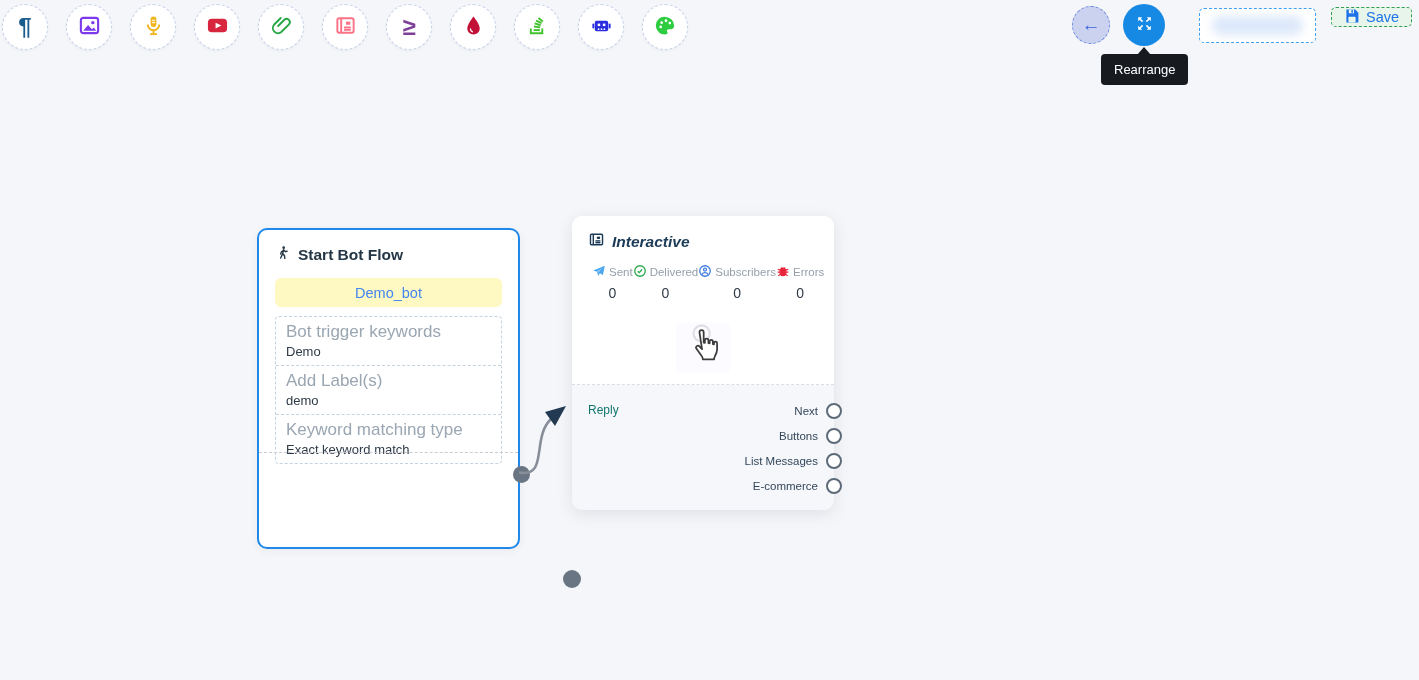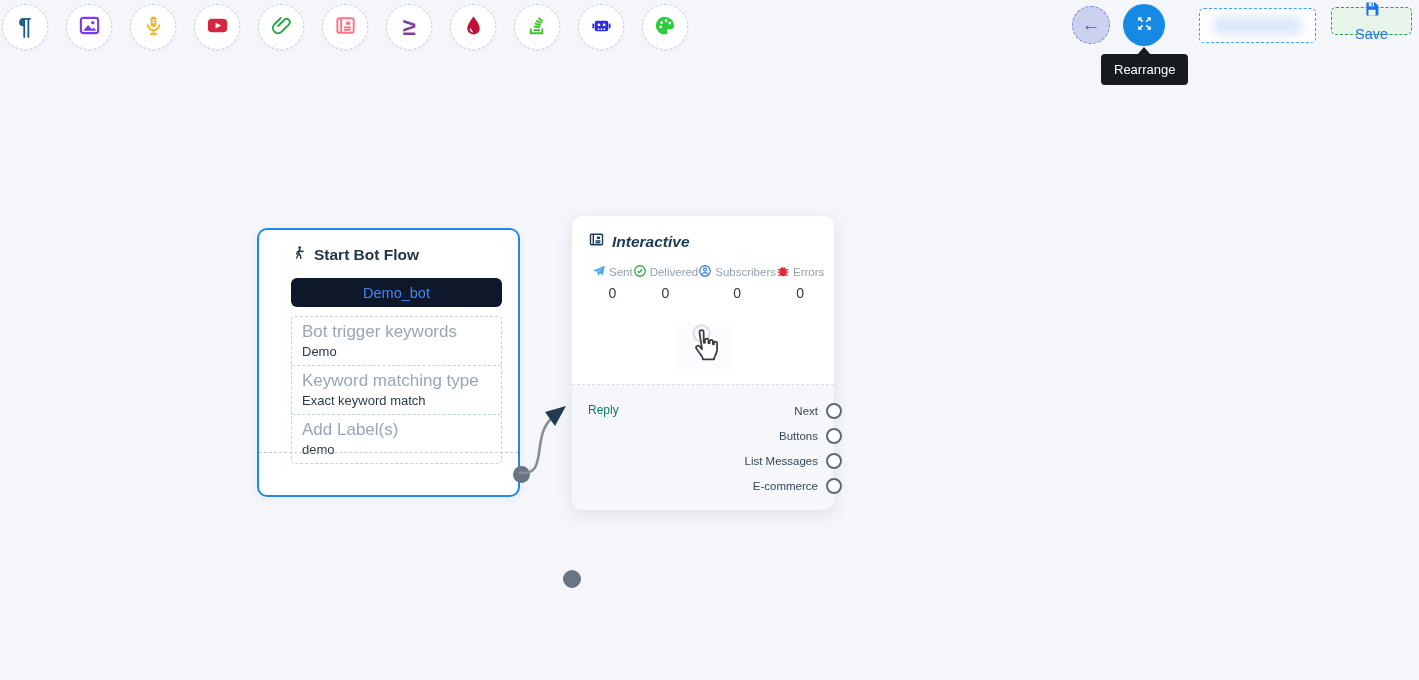--- a/index.html
+++ b/index.html
@@ -20,33 +20,33 @@
     color:#3a63d8; font-size:19px; cursor:pointer; }
   .rearrange-btn { position:absolute; left:1123px; top:4px; width:42px; height:42px; border-radius:50%;
     background:#1689e4; border:none; display:flex; align-items:center; justify-content:center; cursor:pointer; }
   .tooltip { position:absolute; left:1101px; top:54px; height:31px; padding:1px 13px; background:#171b20;
     color:#fff; font-size:13px; border-radius:4px; display:flex; align-items:center; }
   .tooltip .caret { position:absolute; top:-7px; left:36px; width:0; height:0;
     border-left:7px solid transparent; border-right:7px solid transparent; border-bottom:8px solid #171b20; }
   .redacted-field { position:absolute; left:1199px; top:8px; width:117px; height:35px; border-radius:5px;
     background:#fff; border:1.5px dashed #3da0f5; overflow:hidden; cursor:pointer; }
   .redacted-field .blob { margin:7px 12px; height:19px; border-radius:9px; background:#dce8fa; filter:blur(5px); }
-  .save-btn { position:absolute; left:1331px; top:7px; width:81px; height:28px; border-radius:5px;
+  .save-btn { position:absolute; left:1331px; top:7px; width:81px; height:20px; border-radius:5px;
     background:#e7f5eb; border:1.5px dashed #2f9e4f; display:flex; align-items:center; justify-content:center;
-    gap:6px; color:#1e73e8; font-size:14.5px; cursor:pointer;flex-direction:column; }
+    gap:6px; color:#1e73e8; font-size:14.5px; cursor:pointer; }
 
   
   .node { position:absolute; border-radius:10px; background:#fff; }
 
   
-  .start-node { left:257px; top:228px; width:263px; height:269px; border:2px solid #1f88e8;
-    box-shadow:0 2px 8px rgba(27,43,70,.06);padding-left:16px; }
+  .start-node { left:257px; top:228px; width:263px; height:321px; border:2px solid #1f88e8;
+    box-shadow:0 2px 8px rgba(27,43,70,.06); }
   .node-header { display:flex; align-items:center; gap:7px; padding:15px 16px 0 16px;
     font-size:15.5px; font-weight:600; color:#253746; }
-  .bot-name-pill { margin:13px 16px 0 16px; height:29px; background:#0f172a; border-radius:6px;
+  .bot-name-pill { margin:13px 16px 0 16px; height:29px; background:#fef9c3; border-radius:6px;
     display:flex; align-items:center; justify-content:center; color:#4286f0; font-size:14.5px; cursor:pointer; }
   .fields { margin:9px 16px 0 16px; border:1px dashed #c5d2e0; border-radius:4px; }
   .field { padding:5px 10px 6px 10px; cursor:pointer; }
   .field + .field { border-top:1px dashed #c5d2e0; }
   .field .flabel { font-size:17px; color:#9aa6b2; margin-bottom:2px; }
   .field .fvalue { font-size:13px; color:#2e3a46; }
   .start-divider { position:absolute; left:0; right:0; top:222px; border-top:1px dashed #c9ccd4; }
   .start-footer { position:absolute; left:0; right:0; bottom:0; height:46px; display:flex;
     align-items:center; justify-content:flex-end; padding-right:15px; font-size:11.5px; color:#33475b; }
   .port-out-main { position:absolute; left:253.5px; top:235.5px; width:17px; height:17px;
@@ -202,26 +202,26 @@
           </svg></span>
       <span>Start Bot Flow</span>
     </div>
     <div class="bot-name-pill">Demo_bot</div>
     <div class="fields">
       <div class="field">
         <div class="flabel">Bot trigger keywords</div>
         <div class="fvalue">Demo</div>
       </div>
       <div class="field">
+        <div class="flabel">Add Label(s)</div>
+        <div class="fvalue">demo</div>
+      </div>
+      <div class="field">
         <div class="flabel">Keyword matching type</div>
         <div class="fvalue">Exact keyword match</div>
-      </div>
-      <div class="field">
-        <div class="flabel">Add Label(s)</div>
-        <div class="fvalue">demo</div>
       </div>
     </div>
     <div class="start-divider"></div>
     <div class="port-out-main z3"></div>
   </div>
 
   <div class="node interactive-node z2">
     <div class="int-top">
       <div class="node-header int-header">
         <span><svg width="17" height="17" viewBox="0 0 24 24" fill="none" stroke="#1a3a57" stroke-width="2">

